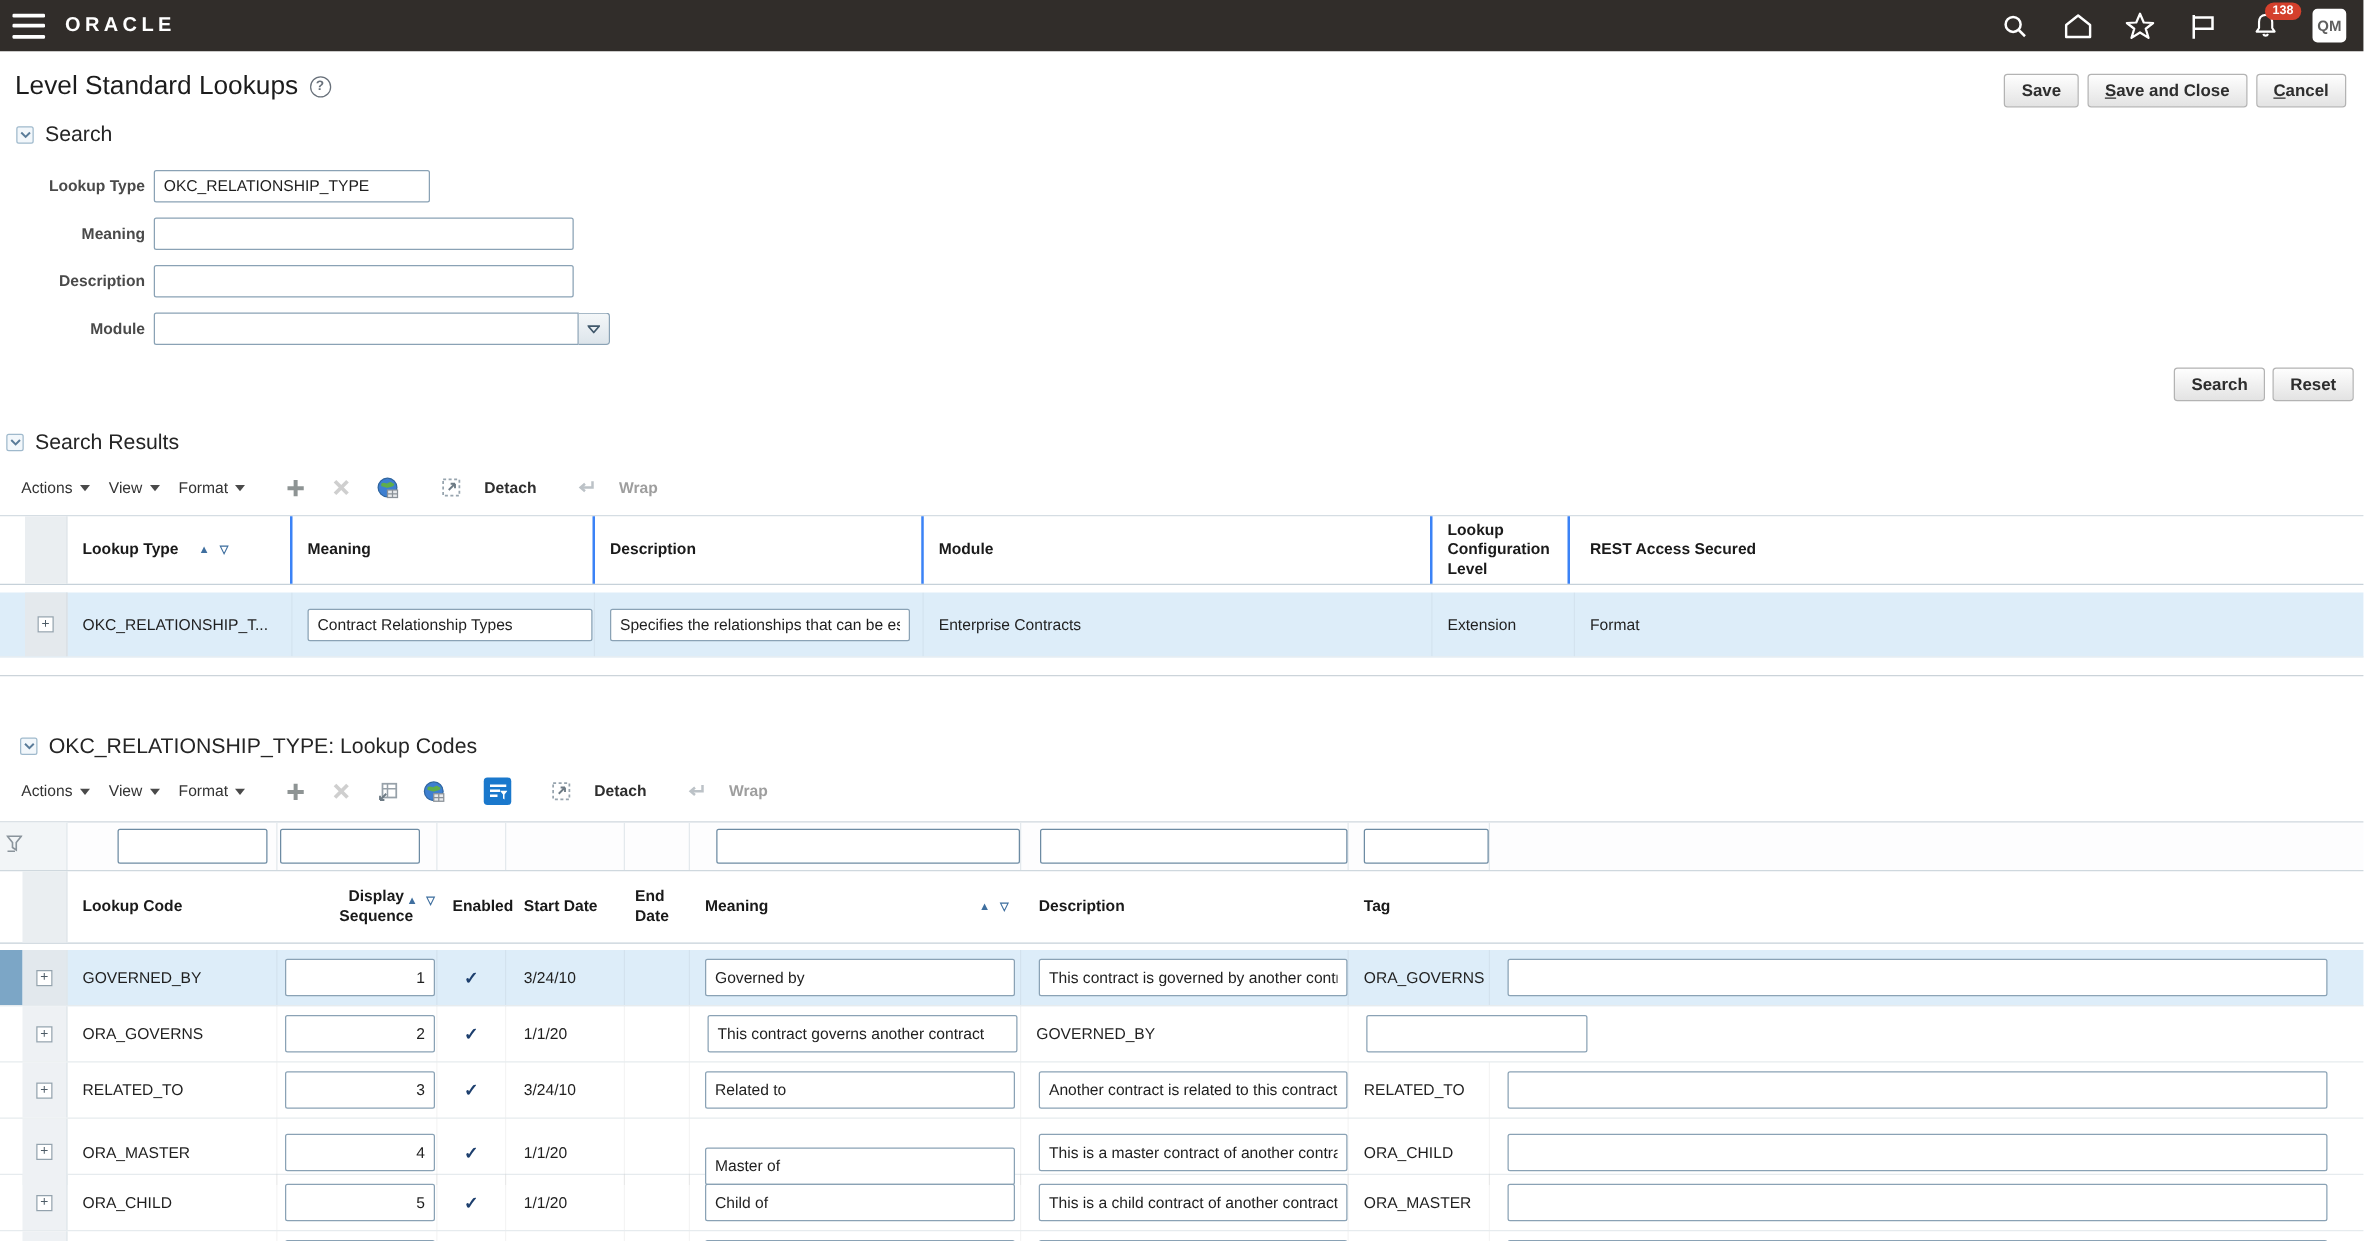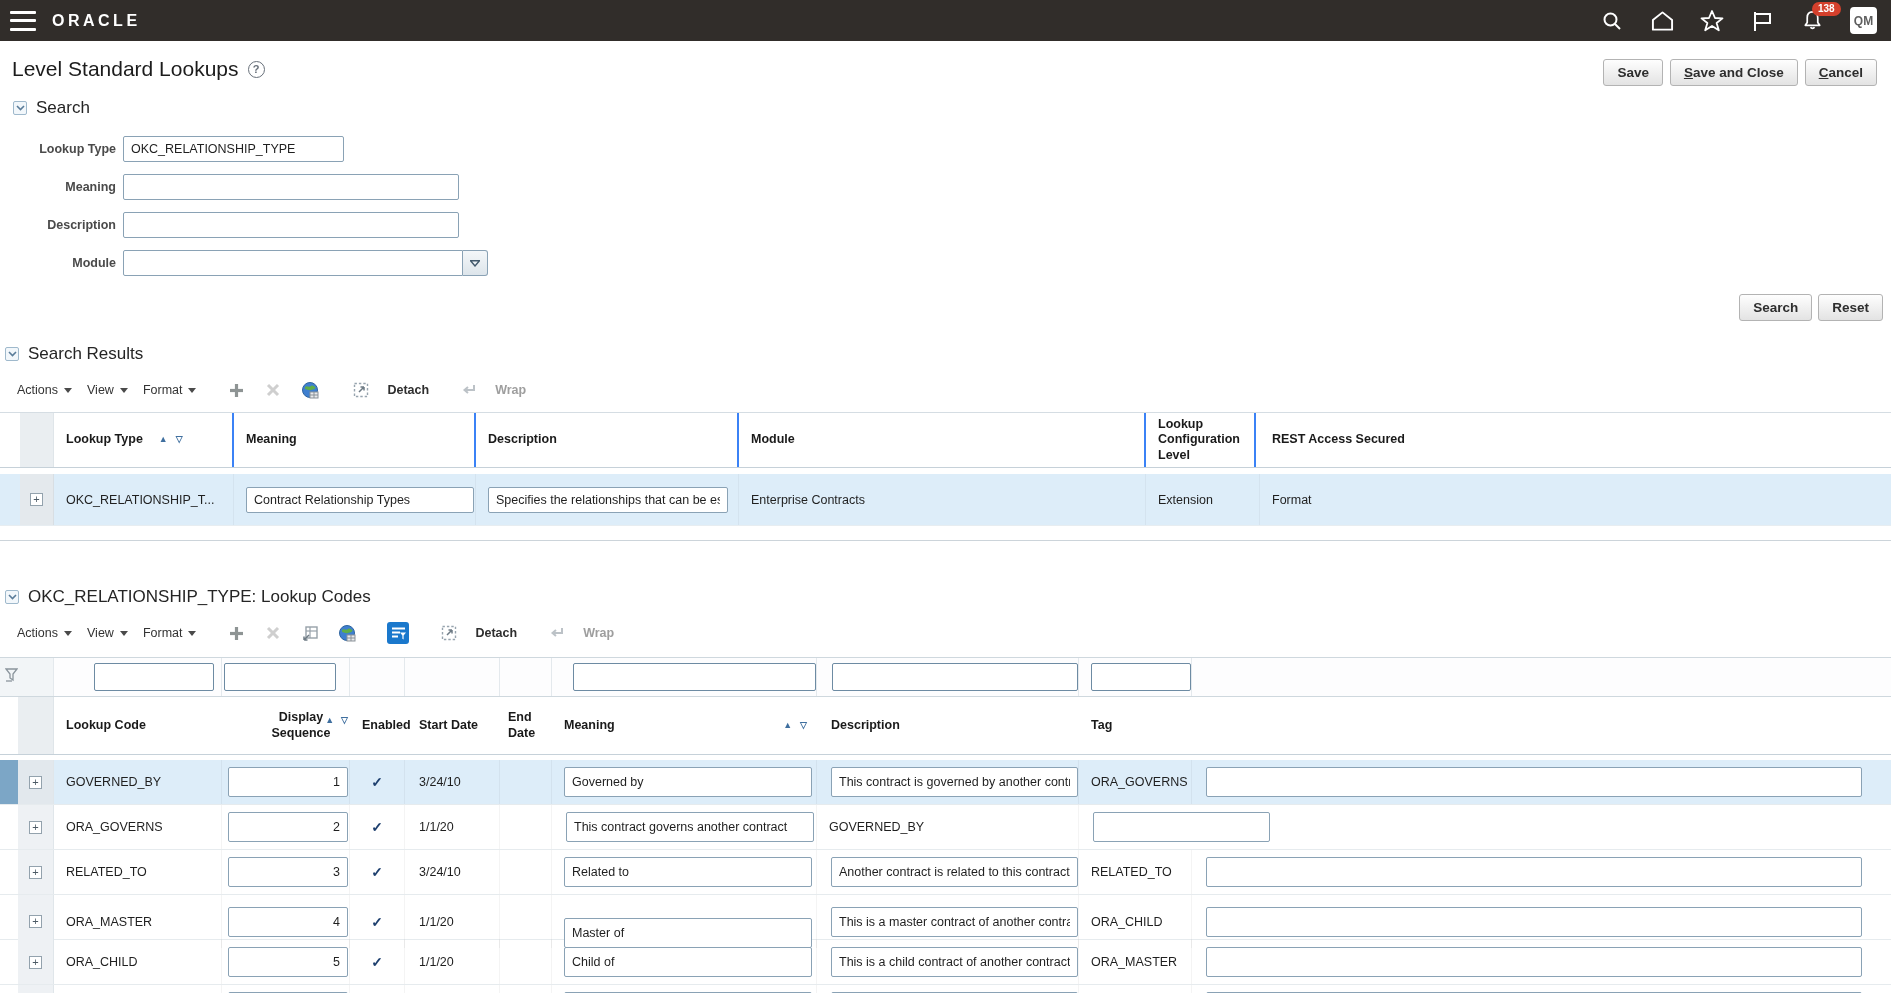--- a/index.html
+++ b/index.html
@@ -93,21 +93,21 @@
   .cell.nb { border-right: none; }
   .expand-cell { height: 100%; background: #e4e9ed; display: flex; align-items: center; justify-content: center; border-right: 1px solid #d8dee3; }
   .plus-box {
     width: 13px; height: 13px; border: 1px solid #93a2ad; background: #fff; color: #4d5b66;
     font-size: 11px; line-height: 11px; display: inline-flex; align-items: center; justify-content: center; cursor: pointer;
   }
   .divider { border: none; border-top: 1px solid #ccd4da; margin-top: 14px; }
 
   
   .codes-section { margin-top: 15px; }
-  .codes-section .section-hdr { padding-left: 5px; margin-top: 46px; }
+  .codes-section .section-hdr { padding-left: 16px; margin-top: 46px; }
   .cgrid { display: grid; grid-template-columns: 18px 36px 168px 128px 55px 95px 52px 265px 262px 113px 699px; }
   .filter-row { margin-top: 11px; border-top: 1px solid #cfd8de; border-bottom: 1px solid #cfd8de; height: 40px; align-items: center; background: #fdfdfe; }
   .fcell { height: 100%; display: flex; align-items: center; border-right: 1px solid #e4e9ed; }
   .filter-input { height: 28px; border: 1px solid #6d8ba3; border-radius: 2px; background: #fff; }
   .c-header { height: 58px; border-bottom: 1px solid #c6d1d9; align-items: center; }
   .chcell { font-size: 12.5px; font-weight: bold; color: #1a1a1a; line-height: 1.25; padding-left: 12px; position: relative; }
   .c-row { height: 45px; align-items: center; border-bottom: 1px solid #e6ebee; }
   .c-row .cell { border-right: 1px solid rgba(0,0,0,0.045); }
   .c-row.selected { background: #ddedf9; }
   .sel-gutter { height: 100%; }

